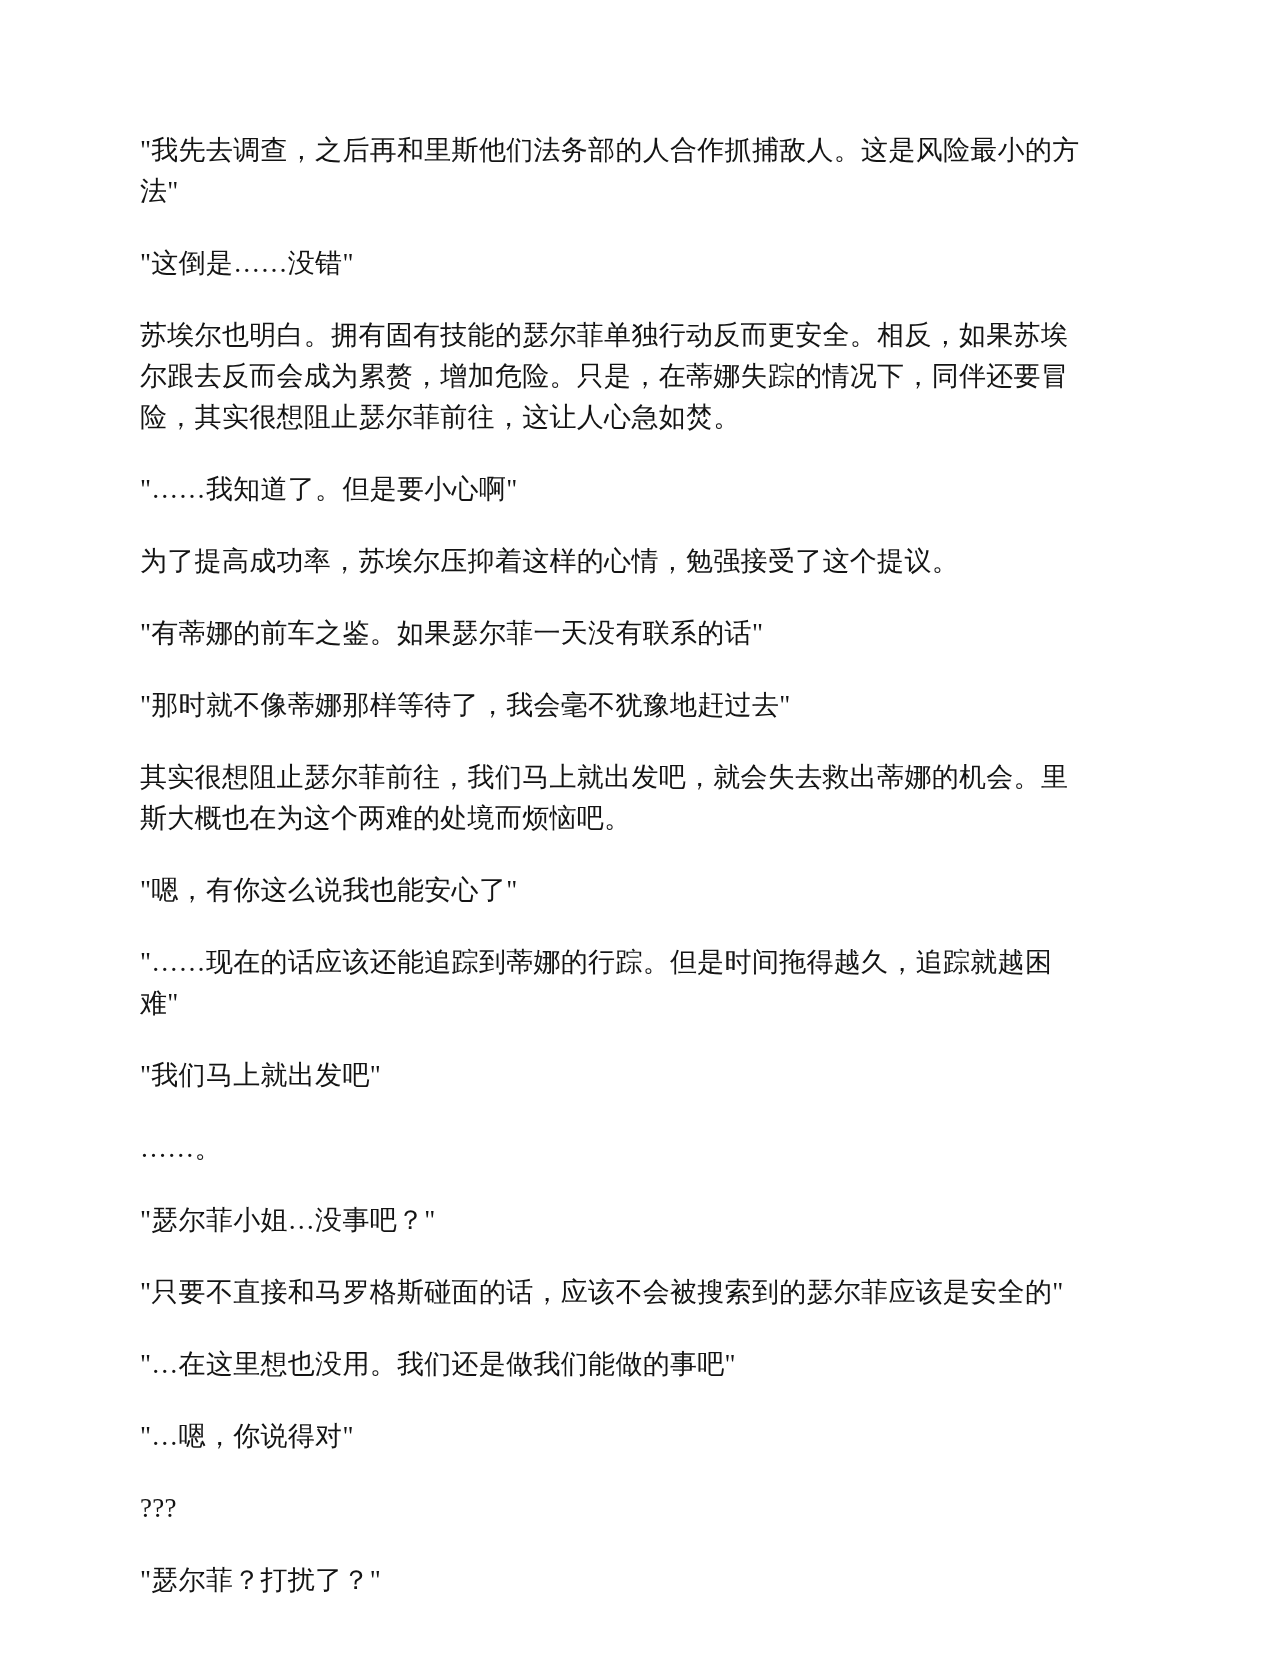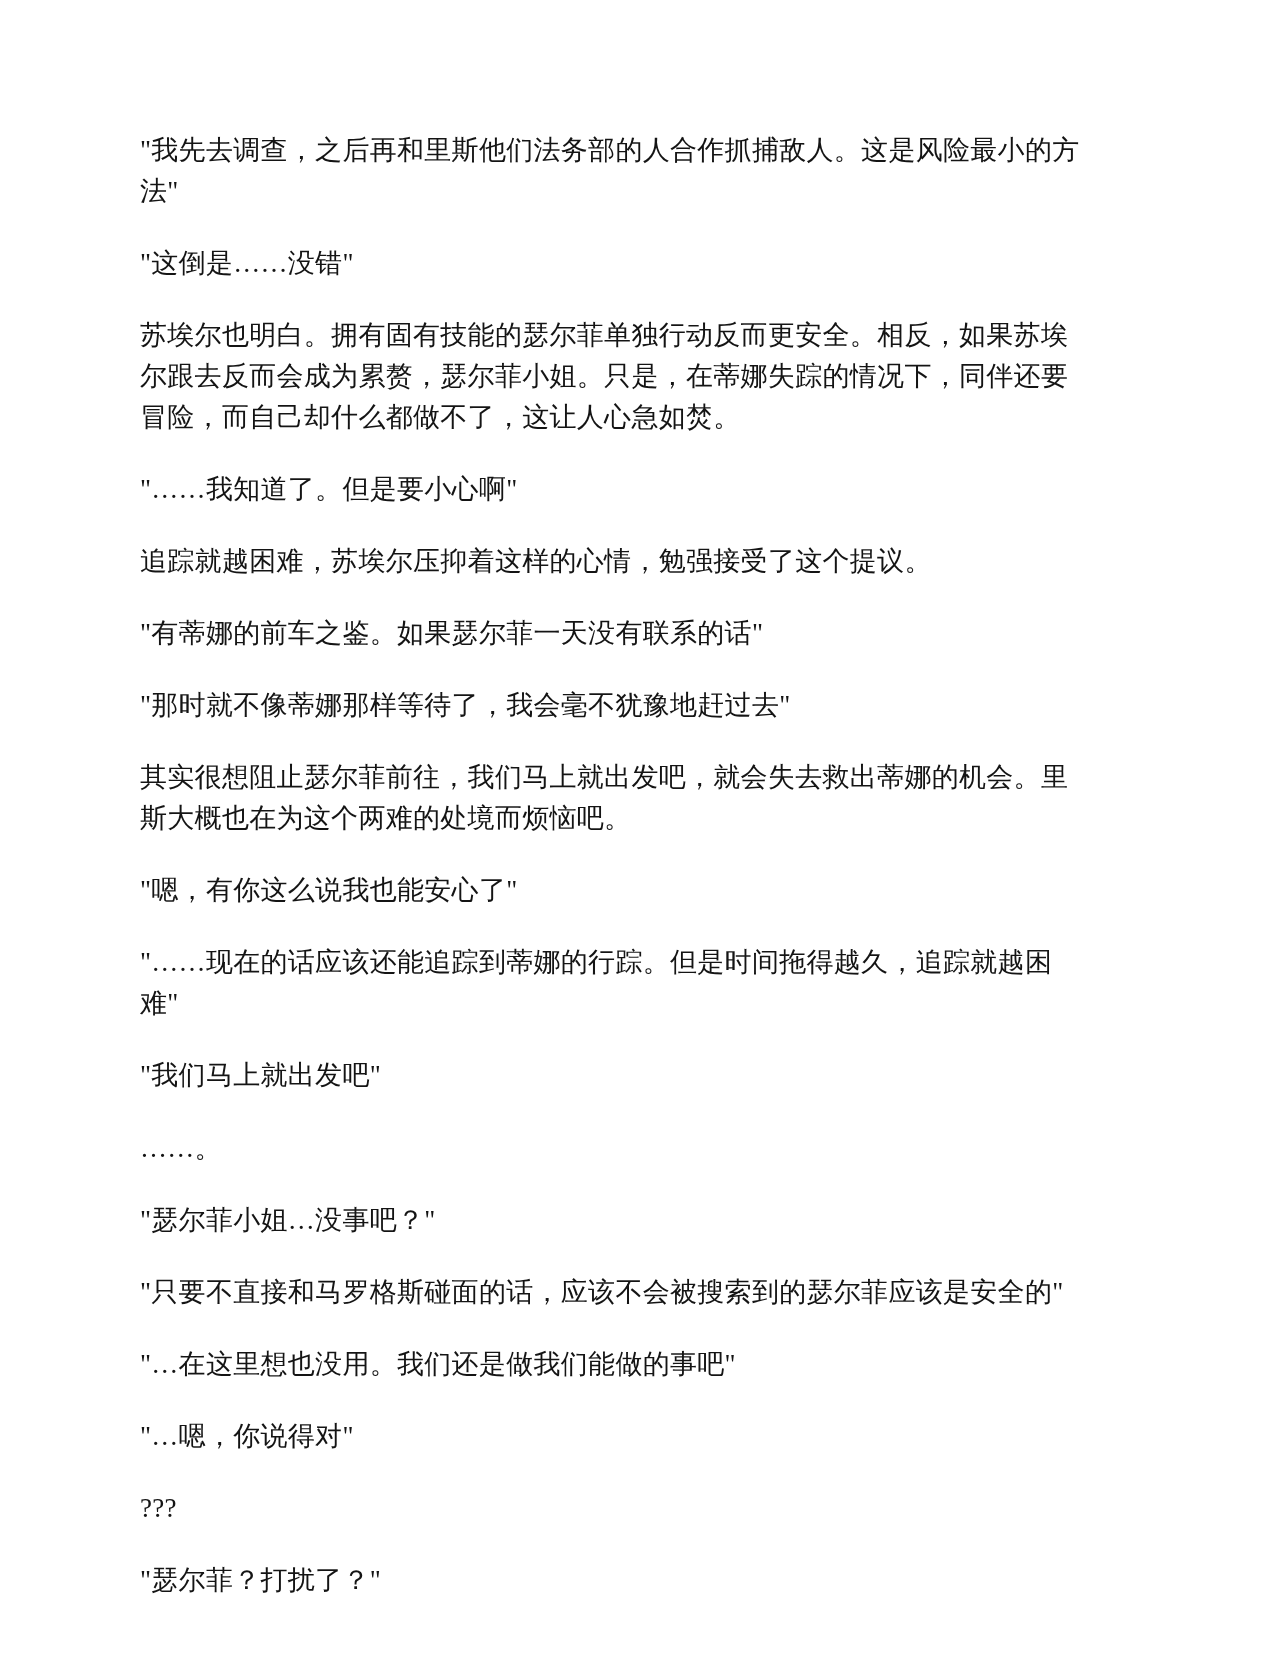--- a/index.html
+++ b/index.html
@@ -37,23 +37,23 @@
     margin-bottom: 0;
   }
 </style>
 </head>
 <body>
 
 <div class="page">
   <div class="content">
     <p class="para">"我先去调查，之后再和里斯他们法务部的人合作抓捕敌人。这是风险最小的方法"</p>
     <p class="para">"这倒是……没错"</p>
-    <p class="para">苏埃尔也明白。拥有固有技能的瑟尔菲单独行动反而更安全。相反，如果苏埃尔跟去反而会成为累赘，瑟尔菲小姐。只是，在蒂娜失踪的情况下，同伴还要冒险，而自己却什么都做不了，这让人心急如焚。</p>
+    <p class="para">苏埃尔也明白。拥有固有技能的瑟尔菲单独行动反而更安全。相反，如果苏埃尔跟去反而会成为累赘，增加危险。只是，在蒂娜失踪的情况下，同伴还要冒险，其实很想阻止瑟尔菲前往，这让人心急如焚。</p>
     <p class="para">"……我知道了。但是要小心啊"</p>
-    <p class="para">追踪就越困难，苏埃尔压抑着这样的心情，勉强接受了这个提议。</p>
+    <p class="para">为了提高成功率，苏埃尔压抑着这样的心情，勉强接受了这个提议。</p>
     <p class="para">"有蒂娜的前车之鉴。如果瑟尔菲一天没有联系的话"</p>
     <p class="para">"那时就不像蒂娜那样等待了，我会毫不犹豫地赶过去"</p>
     <p class="para">其实很想阻止瑟尔菲前往，我们马上就出发吧，就会失去救出蒂娜的机会。里斯大概也在为这个两难的处境而烦恼吧。</p>
     <p class="para">"嗯，有你这么说我也能安心了"</p>
     <p class="para">"……现在的话应该还能追踪到蒂娜的行踪。但是时间拖得越久，追踪就越困难"</p>
     <p class="para">"我们马上就出发吧"</p>
     <p class="para">……。</p>
     <p class="para">"瑟尔菲小姐…没事吧？"</p>
     <p class="para">"只要不直接和马罗格斯碰面的话，应该不会被搜索到的瑟尔菲应该是安全的"</p>
     <p class="para">"…在这里想也没用。我们还是做我们能做的事吧"</p>

